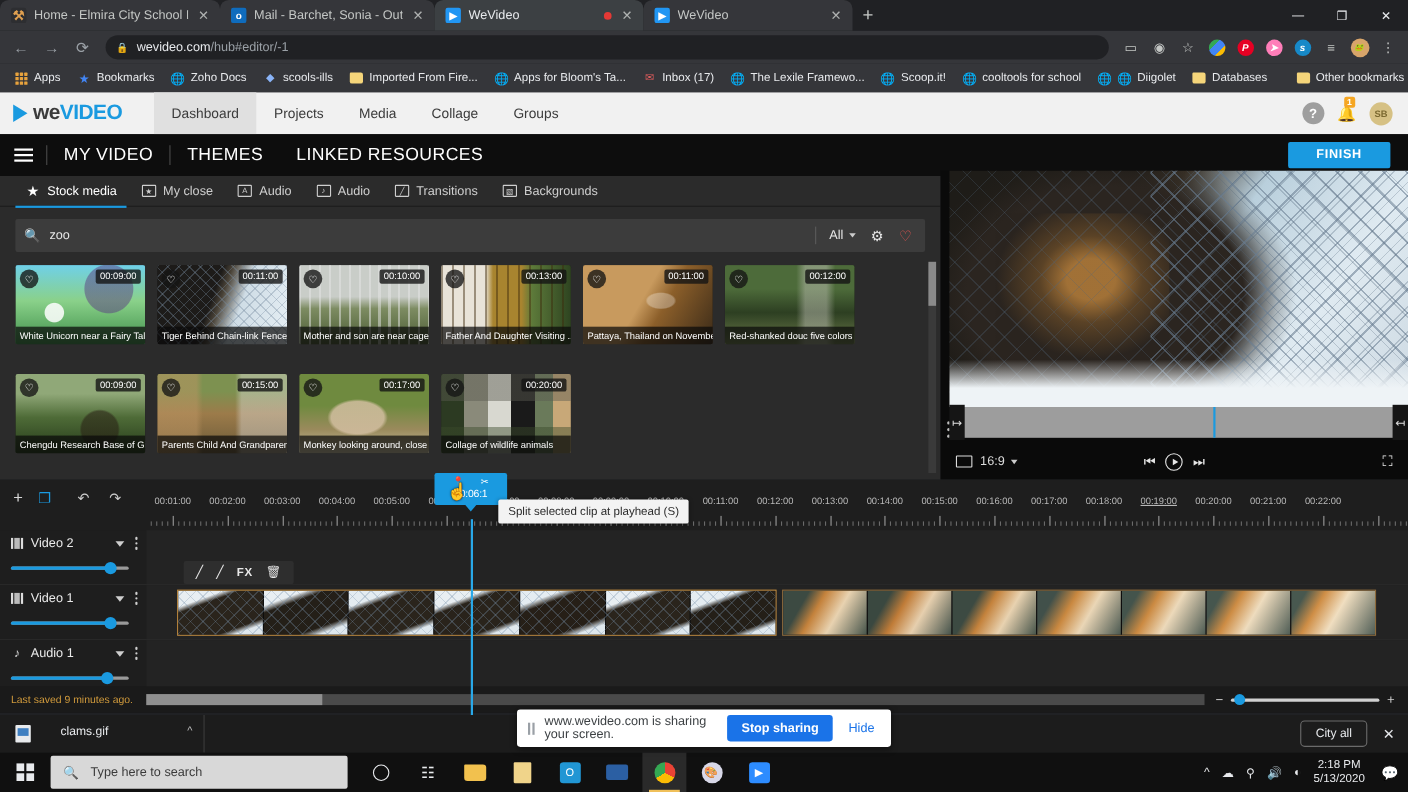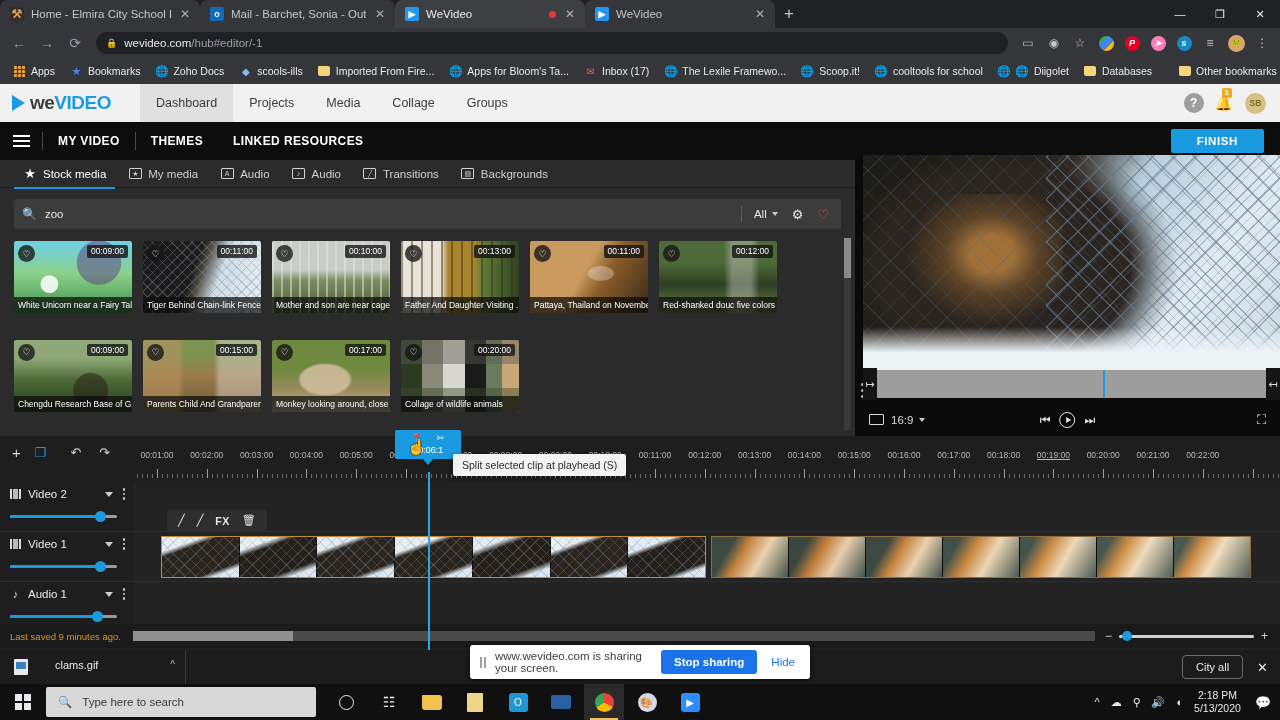--- a/index.html
+++ b/index.html
@@ -123,21 +123,21 @@
     font-weight: bold;
   }
 
   .wv-subheader {
     position: absolute; top: 122px; left: 0; width: 1280px; height: 38px;
     background: #0d0d0d; display: flex; align-items: center; color: #fff;
   }
   .burger { width: 42px; display: flex; flex-direction: column; gap: 3px; align-items: center; }
   .burger i { display: block; width: 17px; height: 2px; background: #fff; }
   .vbar { width: 1px; height: 18px; background: #4a4a4a; }
-  .sub-item { padding: 0 15px; font-size: 12px; letter-spacing: .4px; font-weight: bold; }
+  .sub-item { padding: 0 15px; font-size: 16px; letter-spacing: .4px; font-weight: normal; }
   .finish-btn {
     margin-left: auto; margin-right: 16px; background: #1a9ae0; color: #fff;
     font-size: 11.5px; font-weight: bold; letter-spacing: .6px;
     padding: 6px 26px; border-radius: 2px; border: 0;
   }
 
   
   .media-panel {
     position: absolute; top: 160px; left: 0; width: 855px; height: 276px;
     background: #2b2b2b;
@@ -567,21 +567,21 @@
   <div class="media-panel">
     <div class="media-tabs">
       <div class="mtab active">
         <span class="mtab-ic star-ic">★</span>
         <span>Stock media</span>
       </div>
       <div class="mtab">
         <span class="mtab-ic">
             <span class="mtab-box">★</span>
           </span>
-        <span>My media</span>
+        <span>My close</span>
       </div>
       <div class="mtab">
         <span class="mtab-ic">
             <span class="mtab-box">A</span>
           </span>
         <span>Audio</span>
       </div>
       <div class="mtab">
         <span class="mtab-ic">
             <span class="mtab-box">♪</span>

